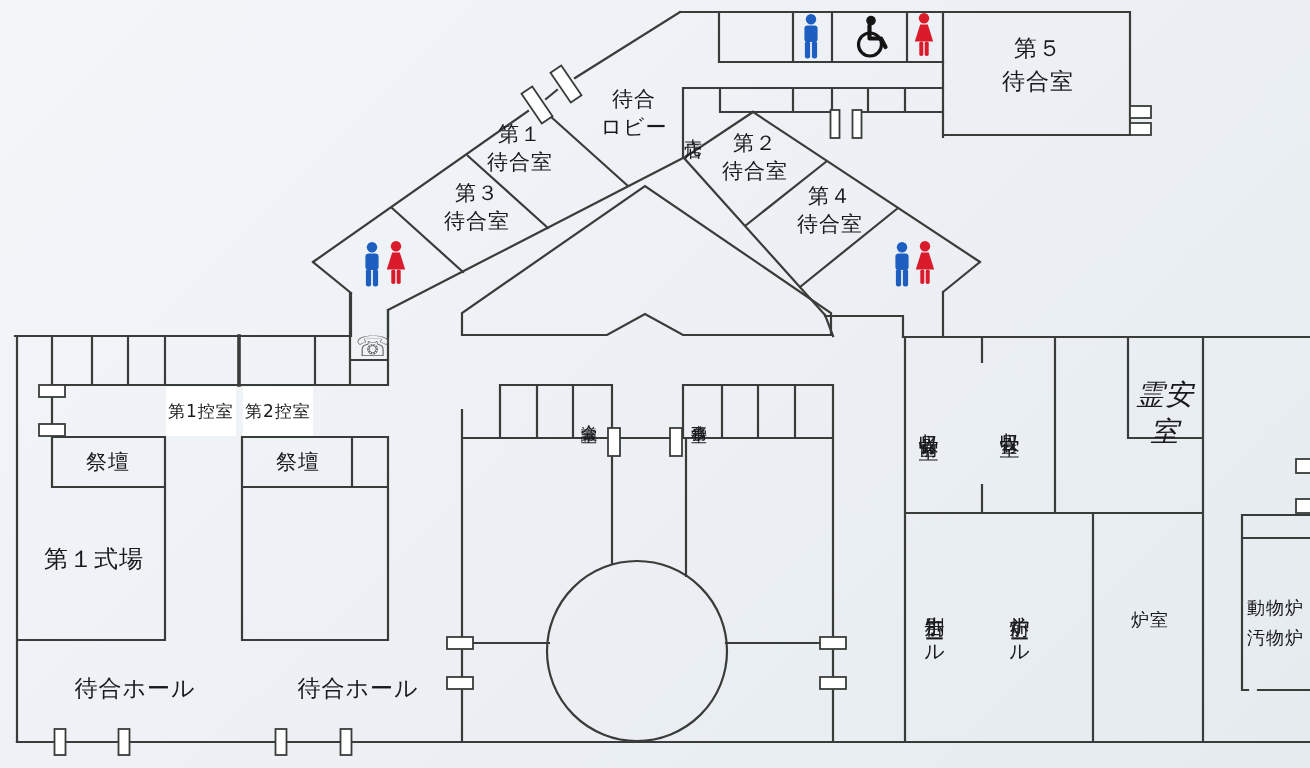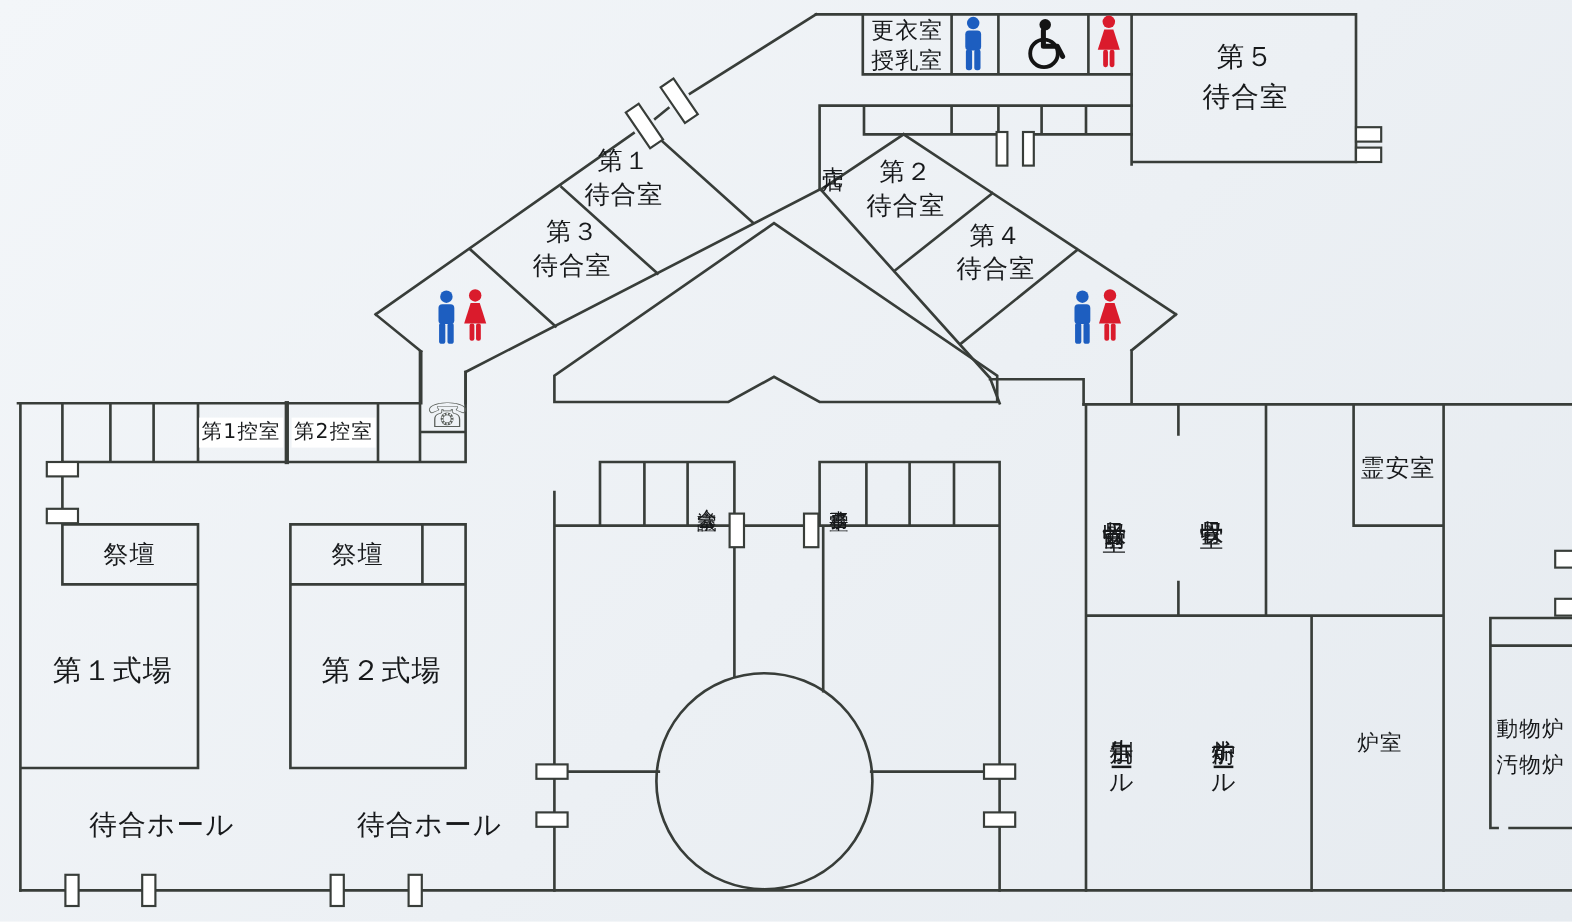--- a/index.html
+++ b/index.html
@@ -20,22 +20,23 @@
     letter-spacing:1px;
   }
   .vert{
     writing-mode:vertical-rl;
     text-align:center;
     line-height:1;
     letter-spacing:2px;
   }
   .lblbox{
     background:#ffffff;
-    padding:0 2px;
+    padding:12px 2px;
     line-height:1.45;
+    margin-top:39px;
   }
   .glyph{
     position:absolute;
     text-align:center;
     line-height:1;
   }
 </style>
 </head>
 <body>
 
@@ -179,26 +180,26 @@
       <circle cx="2" cy="27.5" r="11.5" fill="none" stroke="currentColor" stroke-width="3.2"></circle>
     </g>
 
     <use href="#fig-man" transform="translate(372,242)" color="#1d5ec0"></use>
     <use href="#fig-woman" transform="translate(396,241)" color="#da1b2c"></use>
 
     <use href="#fig-man" transform="translate(902,242)" color="#1d5ec0"></use>
     <use href="#fig-woman" transform="translate(925,241)" color="#da1b2c"></use>
   </svg>
 
-  <div class="lbl" style="left:712px;top:14px;width:88px;font-size:19px;">更衣室
-授乳室</div>
 
   <div class="lbl" style="left:952px;top:32px;width:172px;font-size:23px;line-height:1.45;">第５
 待合室</div>
 
+  <div class="lbl" style="left:578px;top:85px;width:112px;font-size:21px;line-height:1.35;">待合
+ロビー</div>
 
   <div class="lbl vert" style="left:684px;top:94px;height:64px;font-size:18px;">売店</div>
 
   <div class="lbl" style="left:455px;top:121px;width:130px;font-size:21px;text-align:center;">第１
 待合室</div>
 
   <div class="lbl" style="left:412px;top:180px;width:130px;font-size:21px;">第３
 待合室</div>
 
   <div class="lbl" style="left:694px;top:130px;width:122px;font-size:21px;">第２
@@ -214,31 +215,30 @@
   <div class="lbl vert" style="left:581px;top:388px;height:50px;font-size:16px;letter-spacing:1px;">会議室</div>
 
   <div class="lbl vert" style="left:691px;top:388px;height:50px;font-size:16px;letter-spacing:1px;">事務室</div>
 
   <div class="lbl" style="left:76px;top:449px;width:64px;font-size:21px;">祭壇</div>
 
   <div class="lbl" style="left:266px;top:449px;width:64px;font-size:21px;">祭壇</div>
 
   <div class="lbl" style="left:20px;top:544px;width:148px;font-size:24px;">第１式場</div>
 
-  <div class="lbl" style="left:244px;top:544px;width:148px;font-size:24px;">第２式場</div>
 
   <div class="lbl" style="left:52px;top:673px;width:166px;font-size:23px;">待合ホール</div>
 
   <div class="lbl" style="left:275px;top:673px;width:166px;font-size:23px;">待合ホール</div>
 
   <div class="lbl vert" style="left:919px;top:372px;height:100px;font-size:20px;">収骨前室</div>
 
   <div class="lbl vert" style="left:1000px;top:380px;height:80px;font-size:20px;">収骨室</div>
 
-  <div class="lbl" style="left:1129px;top:377px;width:72px;font-size:20px;">霊安室</div>
+  <div class="lbl" style="left:1129px;top:377px;width:72px;font-size:28px;font-style:italic;">霊安室</div>
 
   <div class="lbl vert" style="left:925px;top:563px;height:130px;font-size:20px;">告別ホール</div>
 
   <div class="lbl vert" style="left:1010px;top:563px;height:130px;font-size:20px;">炉前ホール</div>
 
   <div class="lbl" style="left:1112px;top:608px;width:76px;font-size:18px;">炉室</div>
 
   <div class="lbl" style="left:1247px;top:593px;width:62px;font-size:18px;text-align:left;line-height:1.65;">動物炉
 汚物炉</div>
 

